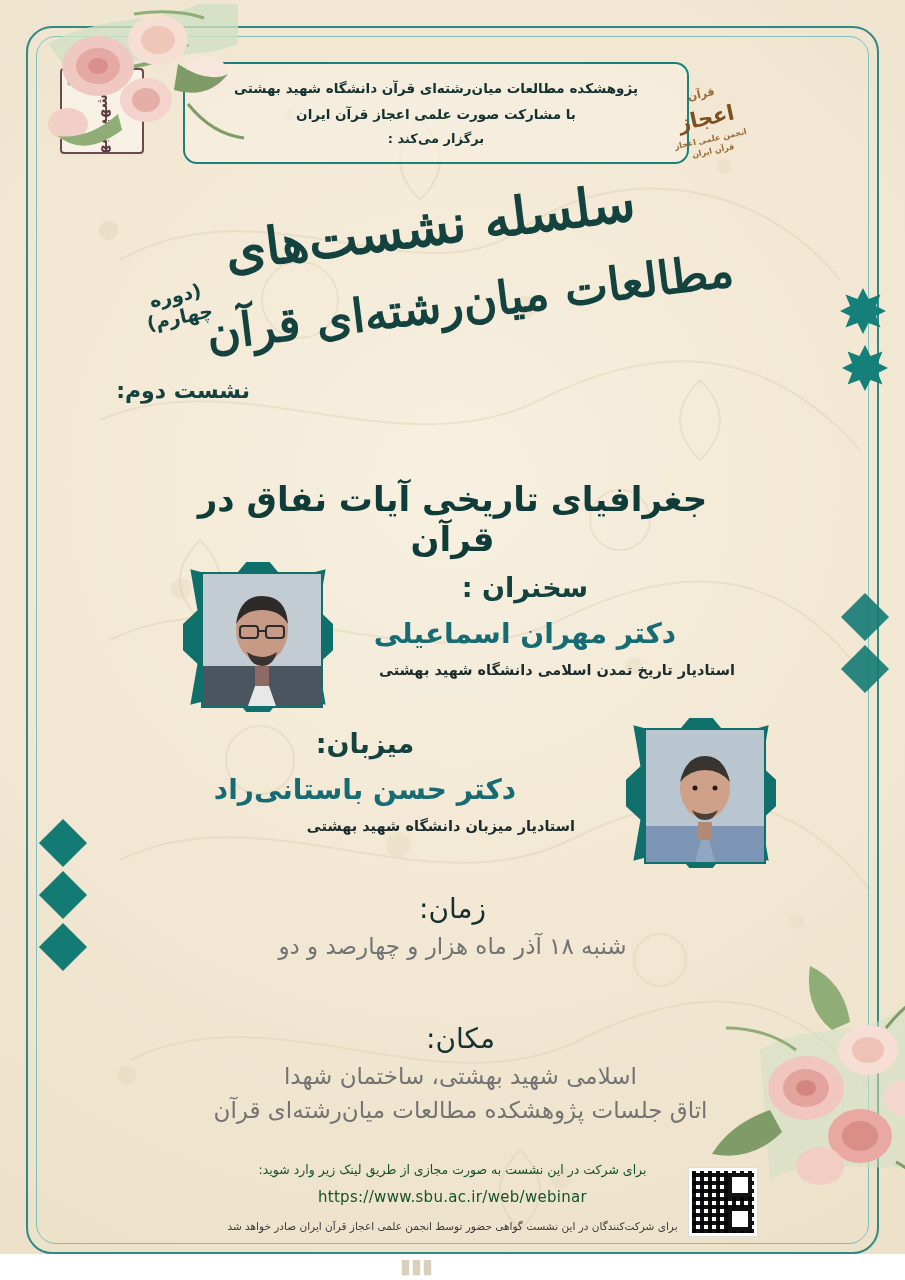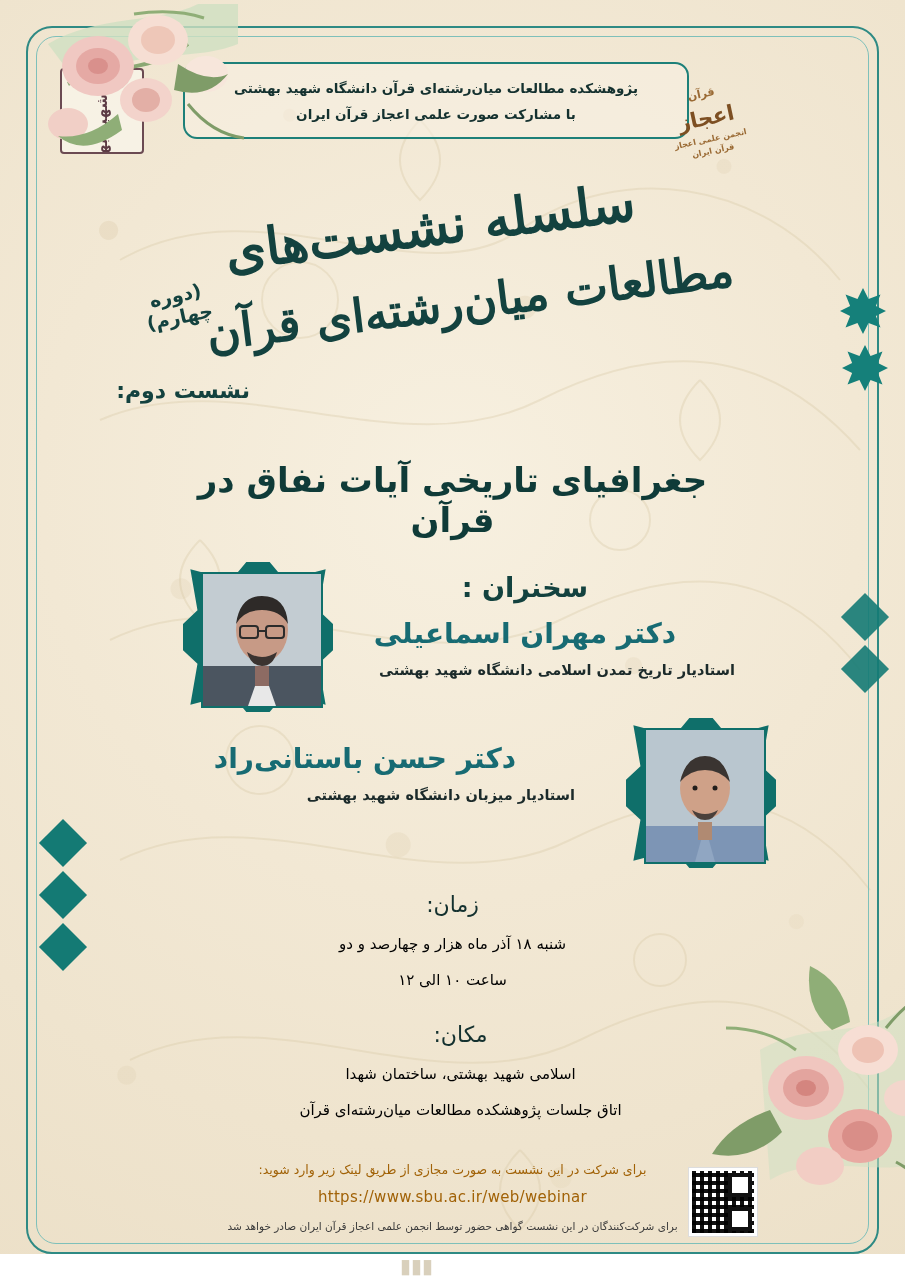--- a/index.html
+++ b/index.html
@@ -179,21 +179,21 @@
   .session-label {
     position: absolute;
     top: 378px;
     right: 655px;
     color: #13423f;
     font-size: 22px;
     font-weight: bold;
   }
   .session-title {
     position: absolute;
-    top: 460px;
+    top: 479px;
     right: 150px;
     left: 150px;
     text-align: center;
     color: #0f3b38;
     font-size: 34px;
     font-weight: bold;
   }
   
   .person-block { position: absolute; }
   .person-role {
@@ -236,35 +236,35 @@
     overflow: hidden;
     background: #cbd6dc;
   }
   
   .info-block {
     position: absolute;
     text-align: center;
     color: #14312f;
   }
   .info-head {
-    font-size: 22px;
+    font-size: 28px;
     font-weight: normal;
     color: #14312f;
   }
   .info-line {
-    font-size: 15px;
-    margin-top: 18px;
-    color: #000000;
+    font-size: 23px;
+    margin-top: 8px;
+    color: #737373;
   }
   
   .footer-note {
     position: absolute;
     left: 0; right: 0;
     text-align: center;
-    color: #a16207;
+    color: #14532d;
   }
   .f1 { font-size: 12.5px; }
   .f2 { font-size: 15px; letter-spacing: .3px; }
   .f3 { font-size: 10.5px; color: #3a3a3a; }
   .qr {
     position: absolute;
     right: 148px;
     bottom: 44px;
     width: 62px;
     height: 62px;
@@ -332,20 +332,21 @@
   <div class="orn star" style="top:345px; left:842px;"></div>
   <div class="orn diamond" style="top:826px; left:46px;"></div>
   <div class="orn diamond" style="top:878px; left:46px;"></div>
   <div class="orn diamond" style="top:930px; left:46px;"></div>
   <div class="orn diamond" style="top:600px; left:848px; opacity:.9;"></div>
   <div class="orn diamond" style="top:652px; left:848px; opacity:.9;"></div>
 
   <div class="header-box">
     <div class="header-line">پژوهشکده مطالعات میان‌رشته‌ای قرآن دانشگاه شهید بهشتی</div>
     <div class="header-line">با مشارکت صورت علمی اعجاز قرآن ایران</div>
+    <div class="header-line last">برگزار می‌کند :</div>
   </div>
 
   <div class="logo-sbu">
     <div class="logo-txt">دانشگاه شهید بهشتی</div>
   </div>
 
   <div class="logo-ejaz">
     <div class="ej-top">قرآن</div>
     <div class="ej-mid">اعجاز</div>
     <div class="ej-bot">انجمن علمی اعجاز قرآن ایران</div>
@@ -415,20 +416,21 @@
       <ellipse cx="59" cy="56" rx="26" ry="32" fill="#c79a86"></ellipse>
       <path d="M33 50 q4 -28 26 -28 q24 0 26 28 q-8 -14 -26 -14 q-18 0 -26 14z" fill="#2e2a28"></path>
       <rect x="37" y="52" width="18" height="12" rx="3" fill="none" stroke="#2b2b2b" stroke-width="2"></rect>
       <rect x="63" y="52" width="18" height="12" rx="3" fill="none" stroke="#2b2b2b" stroke-width="2"></rect>
       <line x1="55" y1="57" x2="63" y2="57" stroke="#2b2b2b" stroke-width="2"></line>
       <path d="M44 78 q15 10 30 0 q-4 14 -15 14 q-11 0 -15 -14z" fill="#3b3330"></path>
     </svg>
   </div>
 
   <div class="person-block" style="top:728px; right:330px; width:420px;">
+    <div class="person-role">میزبان:</div>
     <div class="person-name">دکتر حسن باستانی‌راد</div>
     <div class="person-affil">استادیار میزبان دانشگاه شهید بهشتی</div>
   </div>
   <div class="photo-frame" style="left:626px; top:718px;">
     <div class="starbg"></div>
     <svg class="photo" viewBox="0 0 118 132">
       <rect width="118" height="132" fill="#b9c6cf"></rect>
       <rect y="96" width="118" height="36" fill="#7d95b5"></rect>
       <path d="M59 96 l-10 36 h20 z" fill="#90a6c2"></path>
       <rect x="52" y="92" width="14" height="18" fill="#b08a72"></rect>
@@ -436,21 +438,20 @@
       <path d="M34 52 q6 -26 25 -26 q19 0 25 26 q-10 -12 -25 -12 q-15 0 -25 12z" fill="#3a3431"></path>
       <path d="M46 80 q13 8 26 0 q-4 10 -13 10 q-9 0 -13 -10z" fill="#4a403b"></path>
       <circle cx="49" cy="58" r="2.5" fill="#221d1b"></circle>
       <circle cx="69" cy="58" r="2.5" fill="#221d1b"></circle>
     </svg>
   </div>
 
   <div class="info-block" style="top:892px; right:180px; left:180px;">
     <div class="info-head">زمان:</div>
     <div class="info-line">شنبه ۱۸ آذر ماه هزار و چهارصد و دو</div>
-    <div class="info-line">ساعت ۱۰ الی ۱۲</div>
   </div>
 
   <div class="info-block" style="top:1022px; right:104px; left:120px;">
     <div class="info-head">مکان:</div>
     <div class="info-line">اسلامی شهید بهشتی، ساختمان شهدا</div>
     <div class="info-line">اتاق جلسات پژوهشکده مطالعات میان‌رشته‌ای قرآن</div>
   </div>
 
   <div class="footer-note f1" style="top:1162px;">برای شرکت در این نشست به صورت مجازی از طریق لینک زیر وارد شوید:</div>
   <div class="footer-note f2" style="top:1188px;">https://www.sbu.ac.ir/web/webinar</div>

